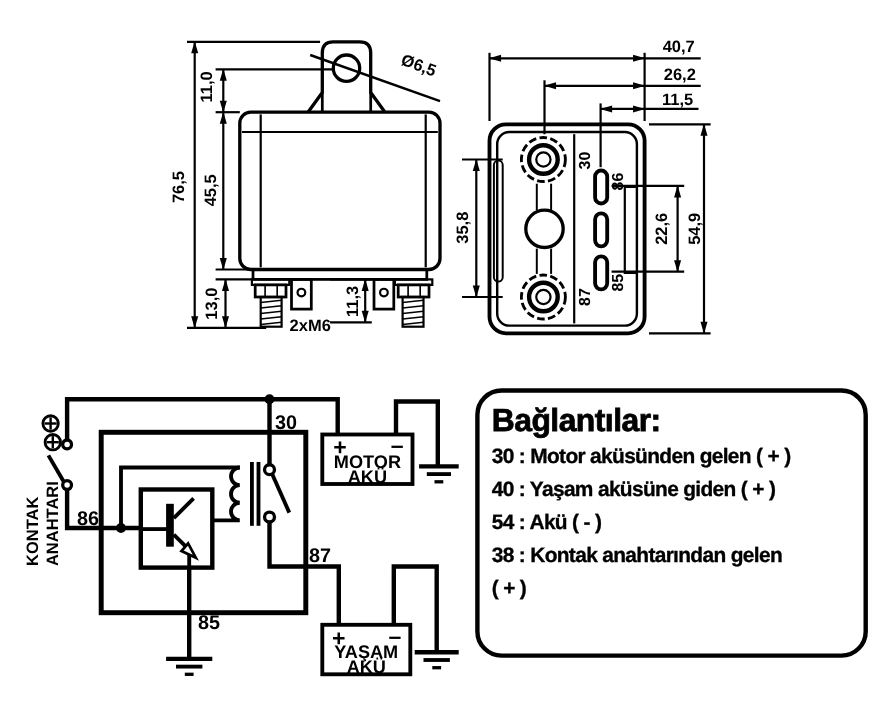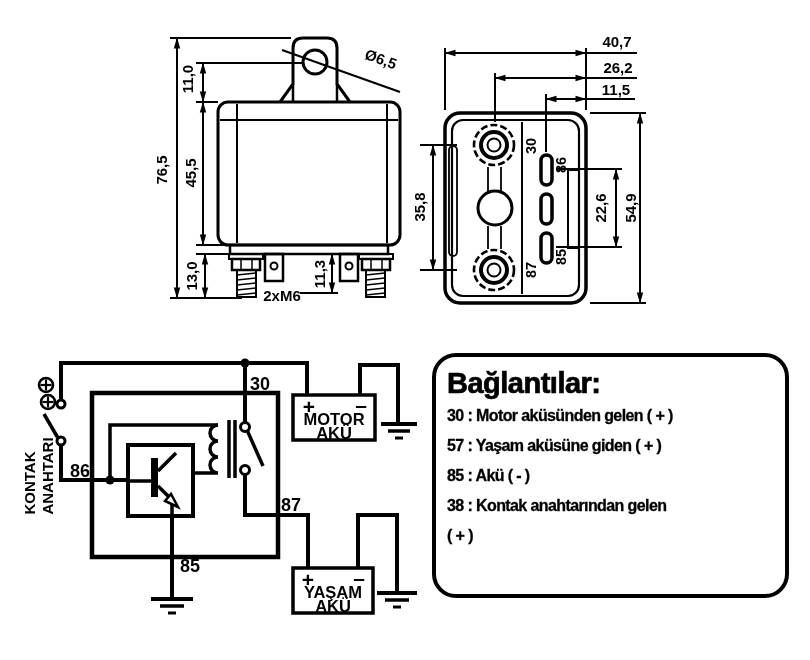--- a/index.html
+++ b/index.html
@@ -10,21 +10,21 @@
   .t15{font-size:15px;}
   .t14{font-size:14.5px;}
   .t18{font-size:18px;}
   .t17{font-size:16.5px;}
   .t21{font-size:21px;}
   .legend{position:absolute;left:432px;top:353px;width:357px;height:245px;
           border:4px solid #000;border-radius:24px;box-sizing:border-box;
           padding:8px 16px 0 11px;background:#fff;}
   .legend-title{font-size:29px;font-weight:700;letter-spacing:-0.5px;line-height:36px;
                 -webkit-text-stroke:0.7px #000;}
-  .legend-line{font-size:16px;font-weight:700;letter-spacing:-0.6px;line-height:30px;
+  .legend-line{font-size:19px;font-weight:700;letter-spacing:-0.6px;line-height:30px;
                -webkit-text-stroke:0.3px #000;white-space:nowrap;}
 </style>
 </head>
 <body>
 
 <div class="stage">
 <svg width="810" height="660" viewBox="0 0 810 660">
   <defs>
     <marker id="arr" viewBox="0 0 12 8" markerWidth="12" markerHeight="8" refX="11" refY="4" orient="auto-start-reverse" markerUnits="userSpaceOnUse">
       <path d="M0.5,0.8 L11.5,4 L0.5,7.2 Z" fill="#000"></path>
@@ -251,18 +251,18 @@
     <text class="t21" text-anchor="middle" x="308" y="587">+</text>
     <text class="t21" text-anchor="middle" x="359" y="585">–</text>
     <text class="t17" text-anchor="middle" x="333" y="598">YAŞAM</text>
     <text class="t17" text-anchor="middle" x="333" y="612">AKÜ</text>
   </g>
 </svg>
 
 <div class="legend">
   <div class="legend-title">Bağlantılar:</div>
   <div class="legend-line">30 : Motor aküsünden gelen ( + )</div>
-  <div class="legend-line">57 : Yaşam aküsüne giden ( + )</div>
-  <div class="legend-line">85 : Akü ( - )</div>
+  <div class="legend-line">40 : Yaşam aküsüne giden ( + )</div>
+  <div class="legend-line">54 : Akü ( - )</div>
   <div class="legend-line">38 : Kontak anahtarından gelen</div>
   <div class="legend-line">( + )</div>
 </div>
 </div>
 
 </body></html>

